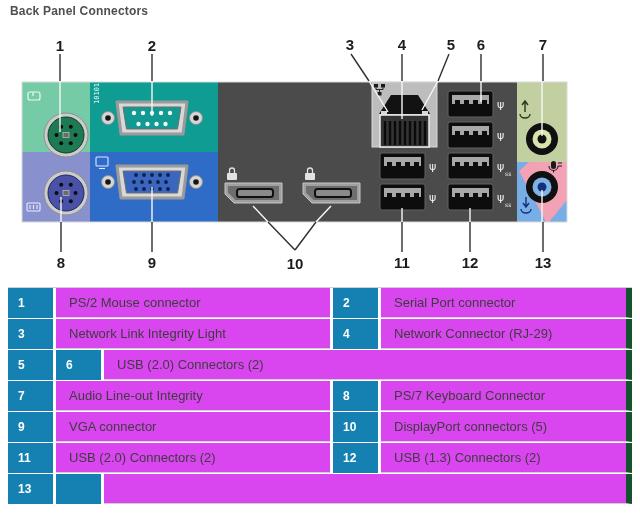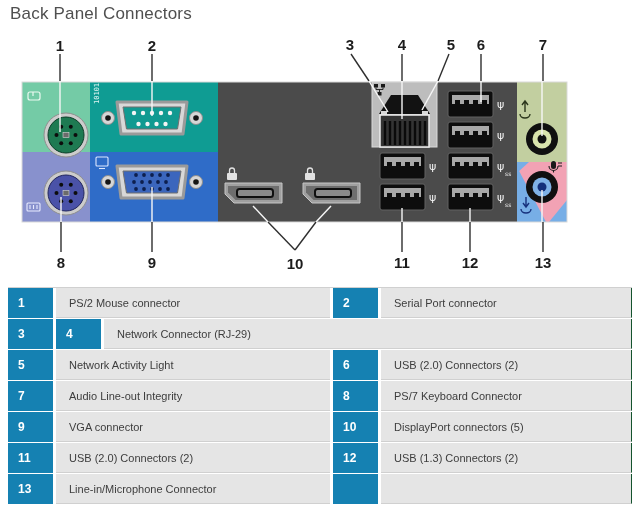--- a/index.html
+++ b/index.html
@@ -1,26 +1,26 @@
 <!DOCTYPE html>
 <html><head>
 <meta charset="utf-8">
 <style>
   html,body{margin:0;padding:0;background:#fff;}
   body{width:640px;height:524px;position:relative;font-family:"Liberation Sans",sans-serif;overflow:hidden;}
-  .page-title{position:absolute;left:10px;top:4px;font-size:17px;color:#4f4f4f;letter-spacing:.2px;}
+  .page-title{position:absolute;left:10px;top:4px;font-size:12px;color:#4f4f4f;letter-spacing:.2px;font-weight:bold;}
   .figure{position:absolute;left:0;top:0;width:640px;height:287px;}
   .figure svg{position:absolute;left:0;top:0;}
   .callout{position:absolute;transform:translate(-50%,-50%);font-size:15px;font-weight:bold;color:#1c1c1c;}
   .conn-table{position:absolute;left:8px;top:287px;width:624px;border-top:1px solid #d0d0d0;}
   .trow{display:flex;height:30px;margin-bottom:1px;}
   .tnum{width:45px;color:#fff;font-size:12px;font-weight:bold;line-height:30px;padding-left:10px;box-sizing:border-box;flex:none;}
-  .tdesc{background:#e5e5e5;border-bottom:1px solid #d0d0d0;font-size:11px;color:#3d3d3d;line-height:30px;padding-left:13px;box-sizing:border-box;margin-left:3px;}
+  .tdesc{background:#d946ef;border-bottom:1px solid #d0d0d0;font-size:13px;color:#3d3d3d;line-height:30px;padding-left:13px;box-sizing:border-box;margin-left:3px;}
   .tdesc.d1{width:274px;flex:none;}
-  .tdesc.d2{flex:1;border-right:1px solid #14532d;}
+  .tdesc.d2{flex:1;border-right:6px solid #14532d;}
   .tnum.n2{margin-left:3px;}
 </style>
 </head>
 <body>
 
 <div class="page-title">Back Panel Connectors</div>
 
 <div class="figure">
 <svg width="640" height="287" viewBox="0 0 640 287">
 
@@ -306,26 +306,26 @@
 
 <div class="conn-table" id="conn-table">
     <div class="trow">
       <div class="tnum" style="background: rgb(21, 129, 178);">1</div>
       <div class="tdesc d1">PS/2 Mouse connector</div>
       <div class="tnum n2" style="background: rgb(21, 129, 178);">2</div>
       <div class="tdesc d2">Serial Port connector</div>
     </div>
     <div class="trow">
       <div class="tnum" style="background: rgb(21, 129, 178);">3</div>
+      <div class="tdesc d1">Network Link Integrity Light</div>
       <div class="tnum n2" style="background: rgb(21, 129, 178);">4</div>
       <div class="tdesc d2">Network Connector (RJ-29)</div>
     </div>
     <div class="trow">
       <div class="tnum" style="background: rgb(21, 129, 178);">5</div>
-      <div class="tdesc d1">Network Activity Light</div>
       <div class="tnum n2" style="background: rgb(21, 129, 178);">6</div>
       <div class="tdesc d2">USB (2.0) Connectors (2)</div>
     </div>
     <div class="trow">
       <div class="tnum" style="background: rgb(21, 129, 178);">7</div>
       <div class="tdesc d1">Audio Line-out Integrity</div>
       <div class="tnum n2" style="background: rgb(21, 129, 178);">8</div>
       <div class="tdesc d2">PS/7 Keyboard Connector</div>
     </div>
     <div class="trow">
@@ -335,17 +335,16 @@
       <div class="tdesc d2">DisplayPort connectors (5)</div>
     </div>
     <div class="trow">
       <div class="tnum" style="background: rgb(21, 129, 178);">11</div>
       <div class="tdesc d1">USB (2.0) Connectors (2)</div>
       <div class="tnum n2" style="background: rgb(21, 129, 178);">12</div>
       <div class="tdesc d2">USB (1.3) Connectors (2)</div>
     </div>
     <div class="trow">
       <div class="tnum" style="background: rgb(21, 129, 178);">13</div>
-      <div class="tdesc d1">Line-in/Microphone Connector</div>
       <div class="tnum n2" style="background: rgb(21, 129, 178);"></div>
       <div class="tdesc d2"></div>
     </div>
   </div>
 
 </body></html>

